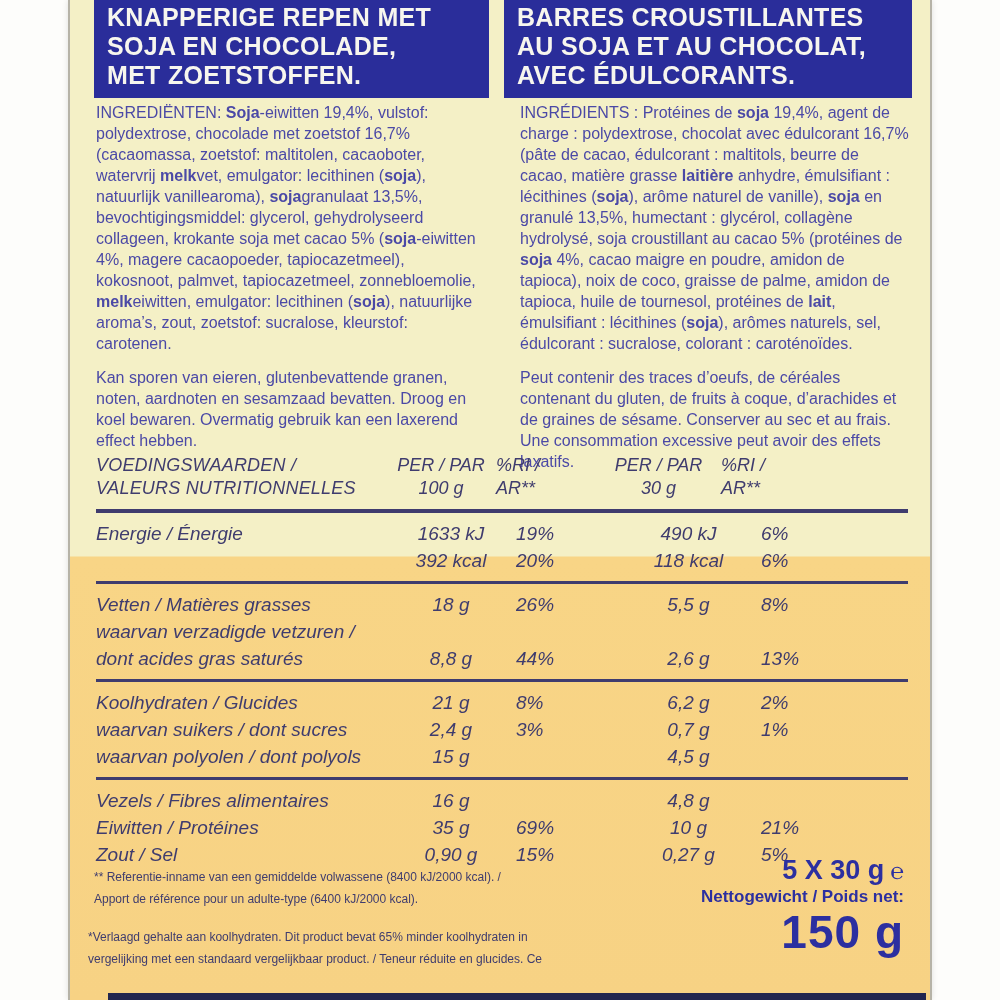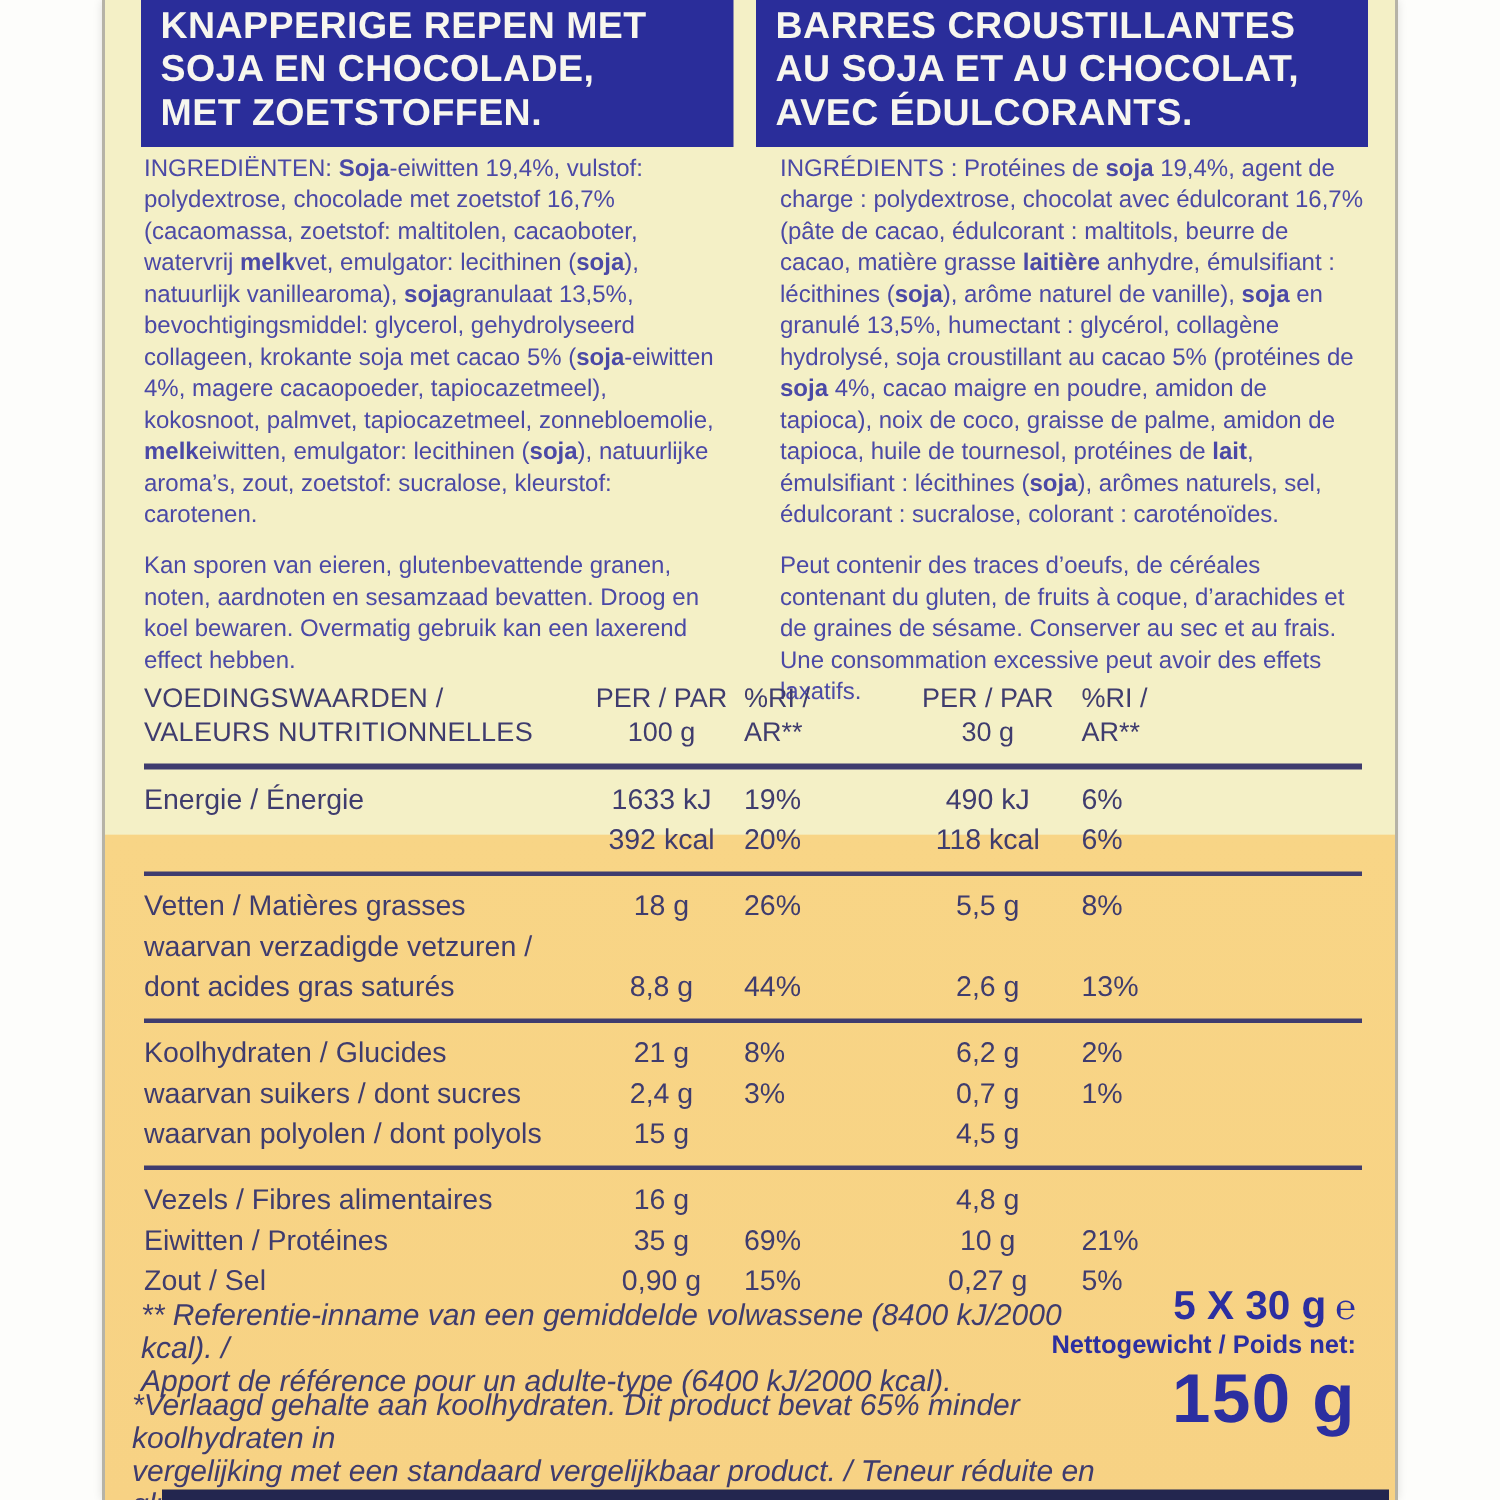--- a/index.html
+++ b/index.html
@@ -29,32 +29,32 @@
   .cols {
     position:absolute; top:102px; left:26px; right:20px;
     display:flex; gap:34px;
     color:#4b49a6; font-size:16px; line-height:21px;
   }
   .col { flex:1; }
   .ing { margin:0; }
   .allergen { margin-top:13px; }
   .b { font-weight:bold; }
   
-  .table { position:absolute; top:454px; left:26px; width:812px; color:#3f3c6e; }
+  .table { position:absolute; top:454px; left:26px; width:812px; color:#3f3c6e;font-style:italic; }
   .t-grid { display:grid; grid-template-columns:290px 110px 100px 125px 130px; padding-right:57px; }
   .t-head { font-size:18px; line-height:23px; padding-bottom:9px; border-bottom:4px solid #3f3c6e; }
   .t-title { letter-spacing:0.2px; }
   .h-right, .c1, .c3 { text-align:center; }
   .h-center, .c2, .c4 { }
   .t-group { border-bottom:3px solid #3f3c6e; padding:7px 0; }
   .t-group:last-of-type { border-bottom:none; }
   .t-row { display:grid; grid-template-columns:290px 110px 100px 125px 130px; padding-right:57px;
-           font-size:19px; line-height:27px; }
-  
-  .fn { position:absolute; left:24px; color:#3f3c6e; font-size:20px; line-height:22px;font-style:italic; }
+           font-size:19px; line-height:27px;gap:10px; }
+  
+  .fn { position:absolute; left:24px; color:#3f3c6e; font-size:12px; line-height:22px; }
   .fn1 { top:866px; width:665px; }
   .fn2 { top:926px; left:18px; width:672px; }
   
   .weight { position:absolute; top:855px; right:26px; text-align:right; color:#2c2fa0; }
   .pack-line { font-size:27px; font-weight:bold; line-height:30px; }
   .esign { font-size:23px; font-weight:normal; margin-left:6px; }
   .net-label { font-size:17px; font-weight:bold; line-height:22px; }
   .net-value { font-size:46px; font-weight:bold; line-height:48px; letter-spacing:1px; }
   .bottom-strip { position:absolute; left:38px; right:4px; bottom:0; height:7px; background:#23264f; }
 </style>

